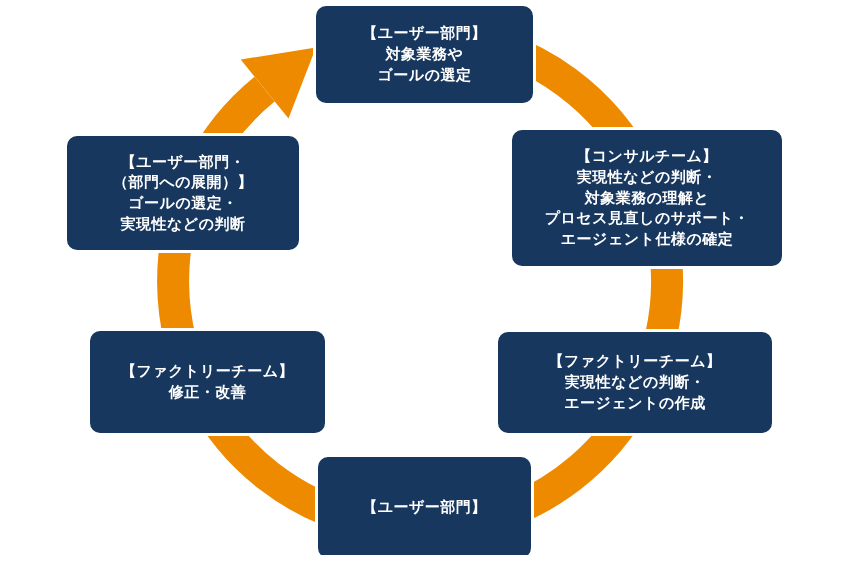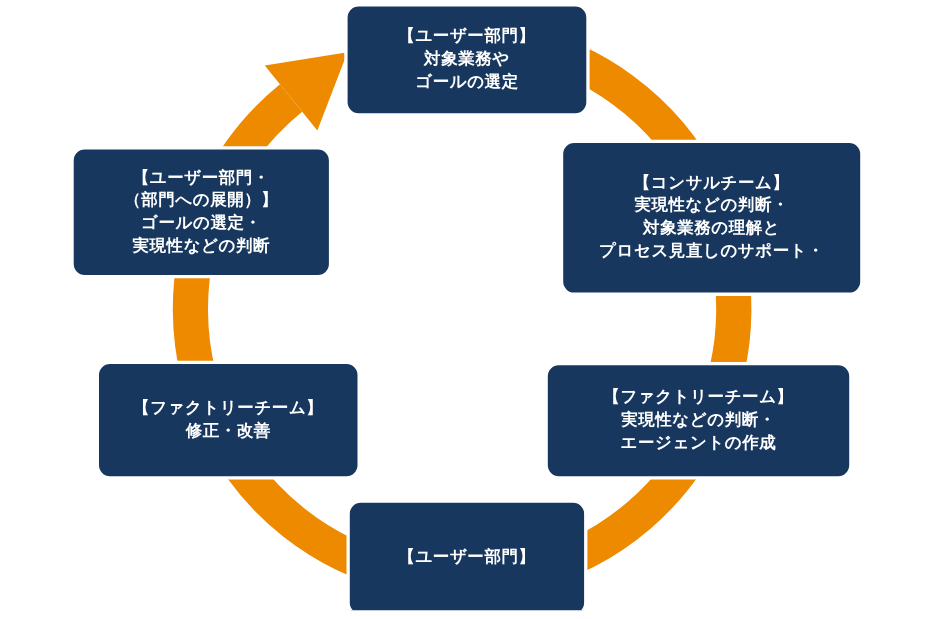--- a/index.html
+++ b/index.html
@@ -68,20 +68,21 @@
     <div class="line">【ユーザー部門】</div>
     <div class="line">対象業務や</div>
     <div class="line">ゴールの選定</div>
   </div>
 
   <div class="node n1">
     <div class="line">【コンサルチーム】</div>
     <div class="line">実現性などの判断・</div>
     <div class="line">対象業務の理解と</div>
     <div class="line">プロセス見直しのサポート・</div>
+    <div class="line">エージェント仕様の確定</div>
   </div>
 
   <div class="node n2">
     <div class="line">【ファクトリーチーム】</div>
     <div class="line">実現性などの判断・</div>
     <div class="line">エージェントの作成</div>
   </div>
 
   <div class="node n3">
     <div class="line">【ユーザー部門】</div>

